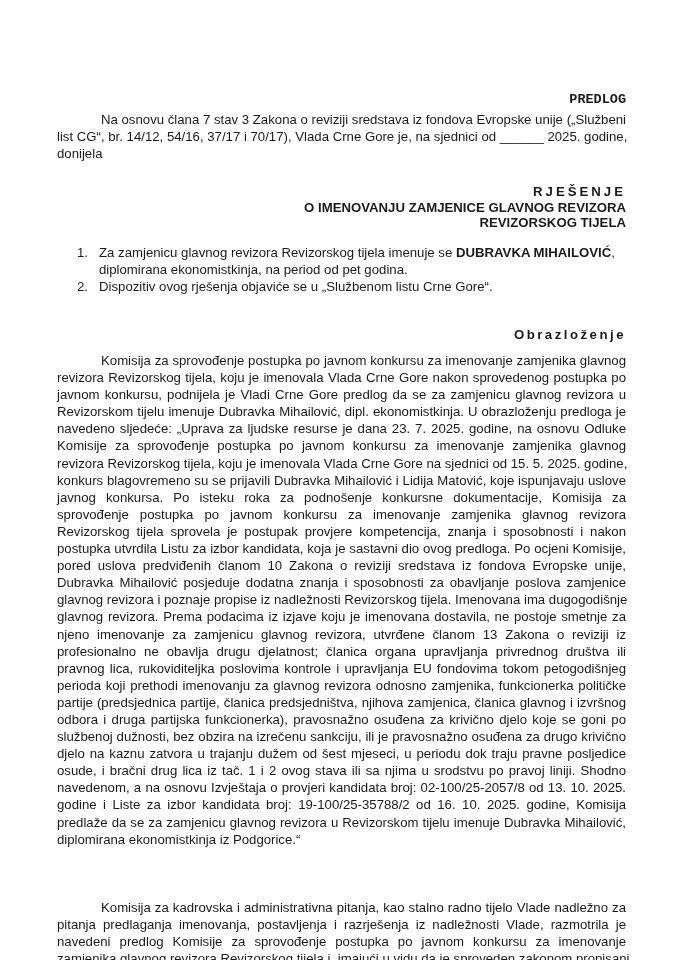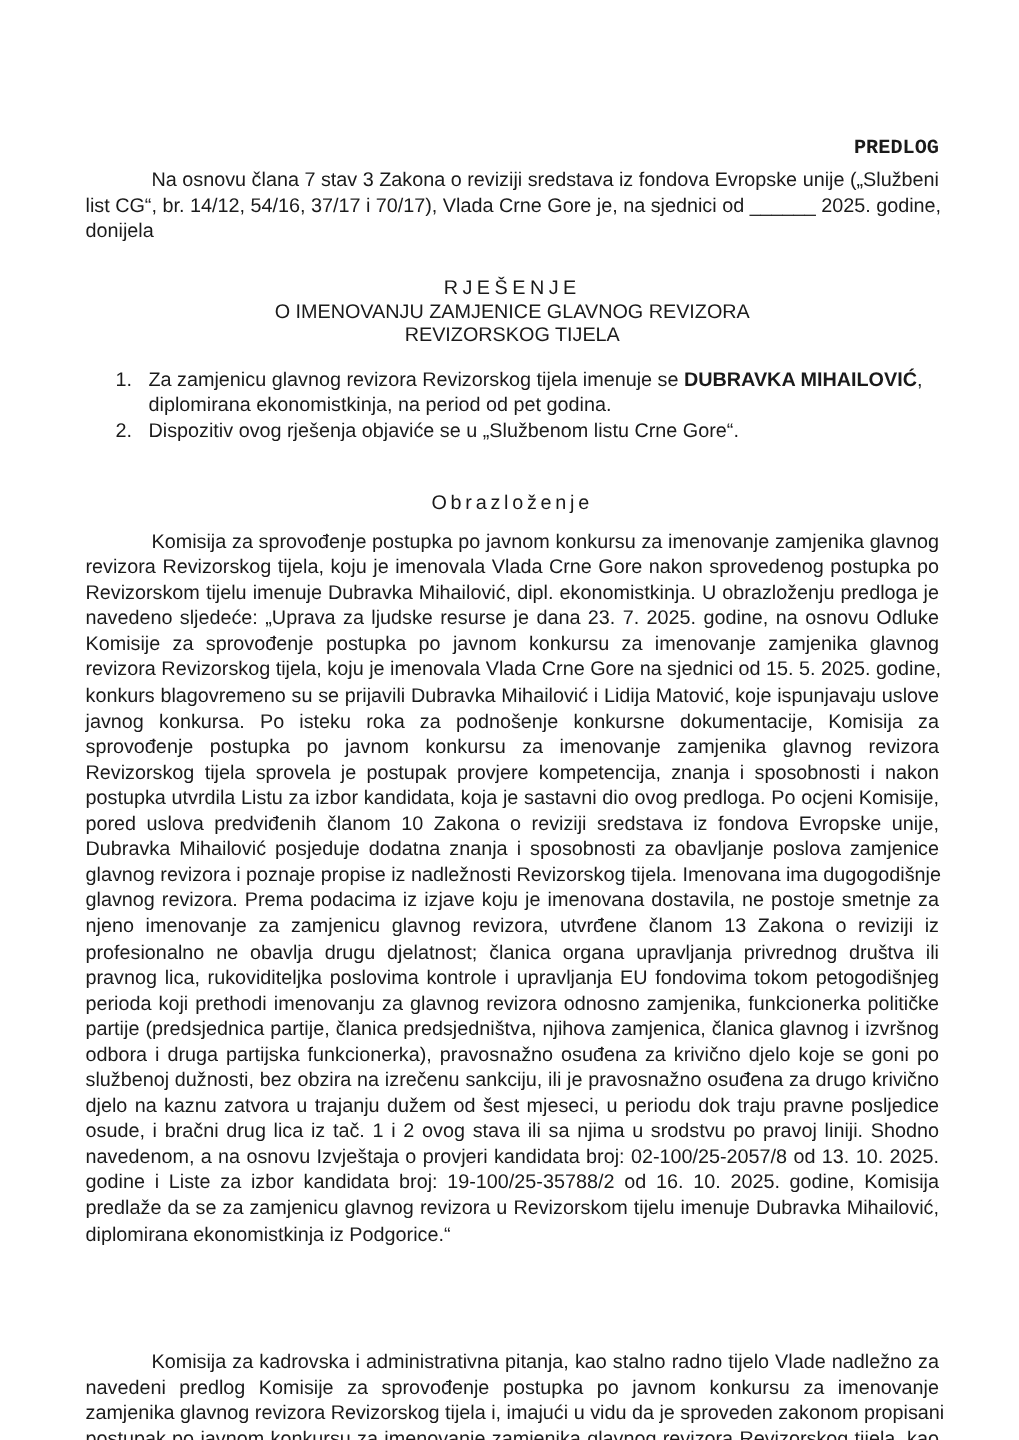--- a/index.html
+++ b/index.html
@@ -4,21 +4,21 @@
 <style>
   html, body { margin:0; padding:0; background:#ffffff; }
   body { width:679px; height:960px; overflow:hidden; position:relative;
          font-family:"Liberation Sans", sans-serif; color:#1a1a1a; font-size:13.2px; }
   .page { position:absolute; left:0; top:0; width:679px; height:960px; }
   .predlog { position:absolute; right:53px; top:92px; font-weight:bold; font-size:13.5px;font-family:Liberation Mono, monospace; }
   .block { position:absolute; left:57px; width:569px;margin-top:16px; }
   .line { height:17.1px; line-height:17.1px; white-space:nowrap; }
   .j { text-align:justify; text-align-last:justify; }
   .ind { padding-left:44px; }
-  .c { text-align:center; font-weight:normal; }
+  .c { text-align:right; font-weight:bold; }
   .sp { letter-spacing:3px; }
   .list { position:absolute; left:77px; width:549px; }
   .li { display:flex; height:17.1px; line-height:17.1px; white-space:nowrap; }
   .li .n { width:22px; }
   b { font-weight:bold;text-align:center; }
 </style>
 </head>
 <body>
 
 <div class="page">
@@ -54,20 +54,21 @@
     </div>
   </div>
 
   <div class="block" style="top:310px;">
     <div class="line c sp" style="letter-spacing:2.5px;">Obrazloženje</div>
   </div>
 
   <div class="block" style="top:336px;">
     <div class="line j ind">Komisija za sprovođenje postupka po javnom konkursu za imenovanje zamjenika glavnog</div>
     <div class="line j">revizora Revizorskog tijela, koju je imenovala Vlada Crne Gore nakon sprovedenog postupka po</div>
+    <div class="line j">javnom konkursu, podnijela je Vladi Crne Gore predlog da se za zamjenicu glavnog revizora u</div>
     <div class="line j">Revizorskom tijelu imenuje Dubravka Mihailović, dipl. ekonomistkinja. U obrazloženju predloga je</div>
     <div class="line j">navedeno sljedeće: „Uprava za ljudske resurse je dana 23. 7. 2025. godine, na osnovu Odluke</div>
     <div class="line j">Komisije za sprovođenje postupka po javnom konkursu za imenovanje zamjenika glavnog</div>
     <div class="line j">revizora Revizorskog tijela, koju je imenovala Vlada Crne Gore na sjednici od 15. 5. 2025. godine,</div>
     <div class="line j">konkurs blagovremeno su se prijavili Dubravka Mihailović i Lidija Matović, koje ispunjavaju uslove</div>
     <div class="line j">javnog konkursa. Po isteku roka za podnošenje konkursne dokumentacije, Komisija za</div>
     <div class="line j">sprovođenje postupka po javnom konkursu za imenovanje zamjenika glavnog revizora</div>
     <div class="line j">Revizorskog tijela sprovela je postupak provjere kompetencija, znanja i sposobnosti i nakon</div>
     <div class="line j">postupka utvrdila Listu za izbor kandidata, koja je sastavni dio ovog predloga. Po ocjeni Komisije,</div>
     <div class="line j">pored uslova predviđenih članom 10 Zakona o reviziji sredstava iz fondova Evropske unije,</div>
@@ -84,19 +85,20 @@
     <div class="line j">djelo na kaznu zatvora u trajanju dužem od šest mjeseci, u periodu dok traju pravne posljedice</div>
     <div class="line j">osude, i bračni drug lica iz tač. 1 i 2 ovog stava ili sa njima u srodstvu po pravoj liniji. Shodno</div>
     <div class="line j">navedenom, a na osnovu Izvještaja o provjeri kandidata broj: 02-100/25-2057/8 od 13. 10. 2025.</div>
     <div class="line j">godine i Liste za izbor kandidata broj: 19-100/25-35788/2 od 16. 10. 2025. godine, Komisija</div>
     <div class="line j">predlaže da se za zamjenicu glavnog revizora u Revizorskom tijelu imenuje Dubravka Mihailović,</div>
     <div class="line">diplomirana ekonomistkinja iz Podgorice.“</div>
   </div>
 
   <div class="block" style="top:883px;">
     <div class="line j ind">Komisija za kadrovska i administrativna pitanja, kao stalno radno tijelo Vlade nadležno za</div>
+    <div class="line j">pitanja predlaganja imenovanja, postavljenja i razrješenja iz nadležnosti Vlade, razmotrila je</div>
     <div class="line j">navedeni predlog Komisije za sprovođenje postupka po javnom konkursu za imenovanje</div>
     <div class="line j">zamjenika glavnog revizora Revizorskog tijela i, imajući u vidu da je sproveden zakonom propisani</div>
     <div class="line j">postupak po javnom konkursu za imenovanje zamjenika glavnog revizora Revizorskog tijela, kao</div>
 
   </div>
 
 </div>
 
 </body></html>

